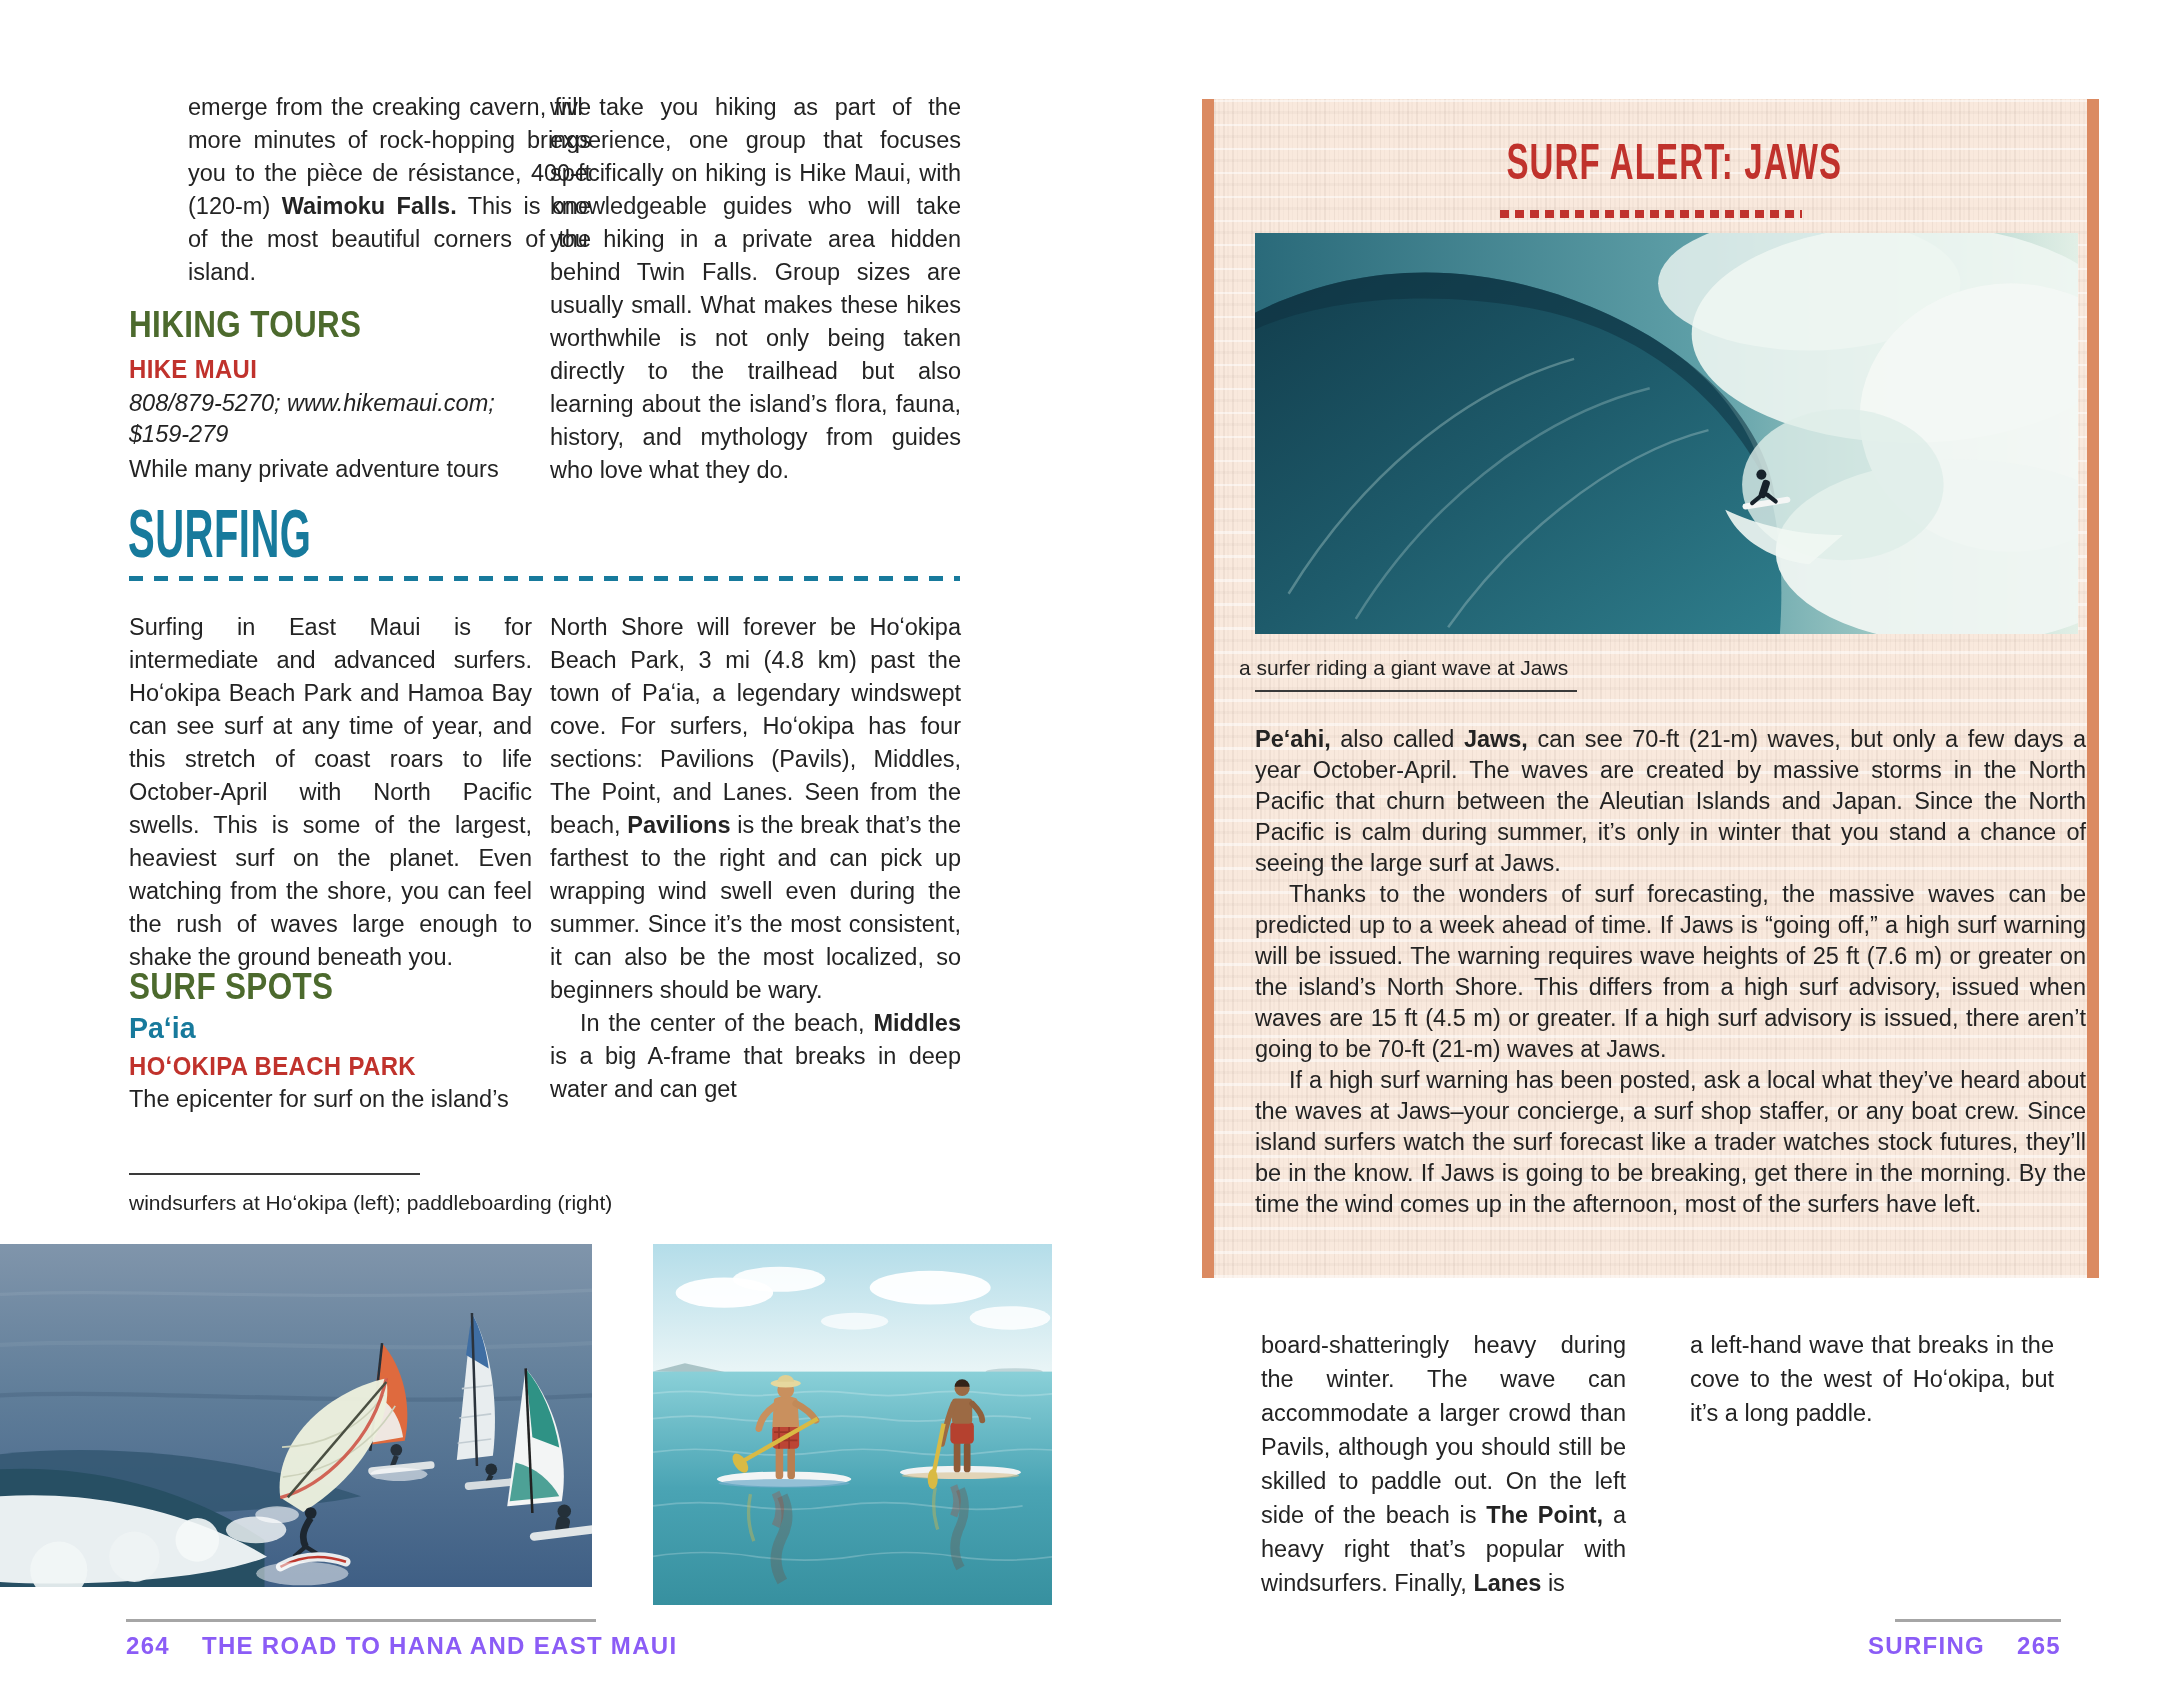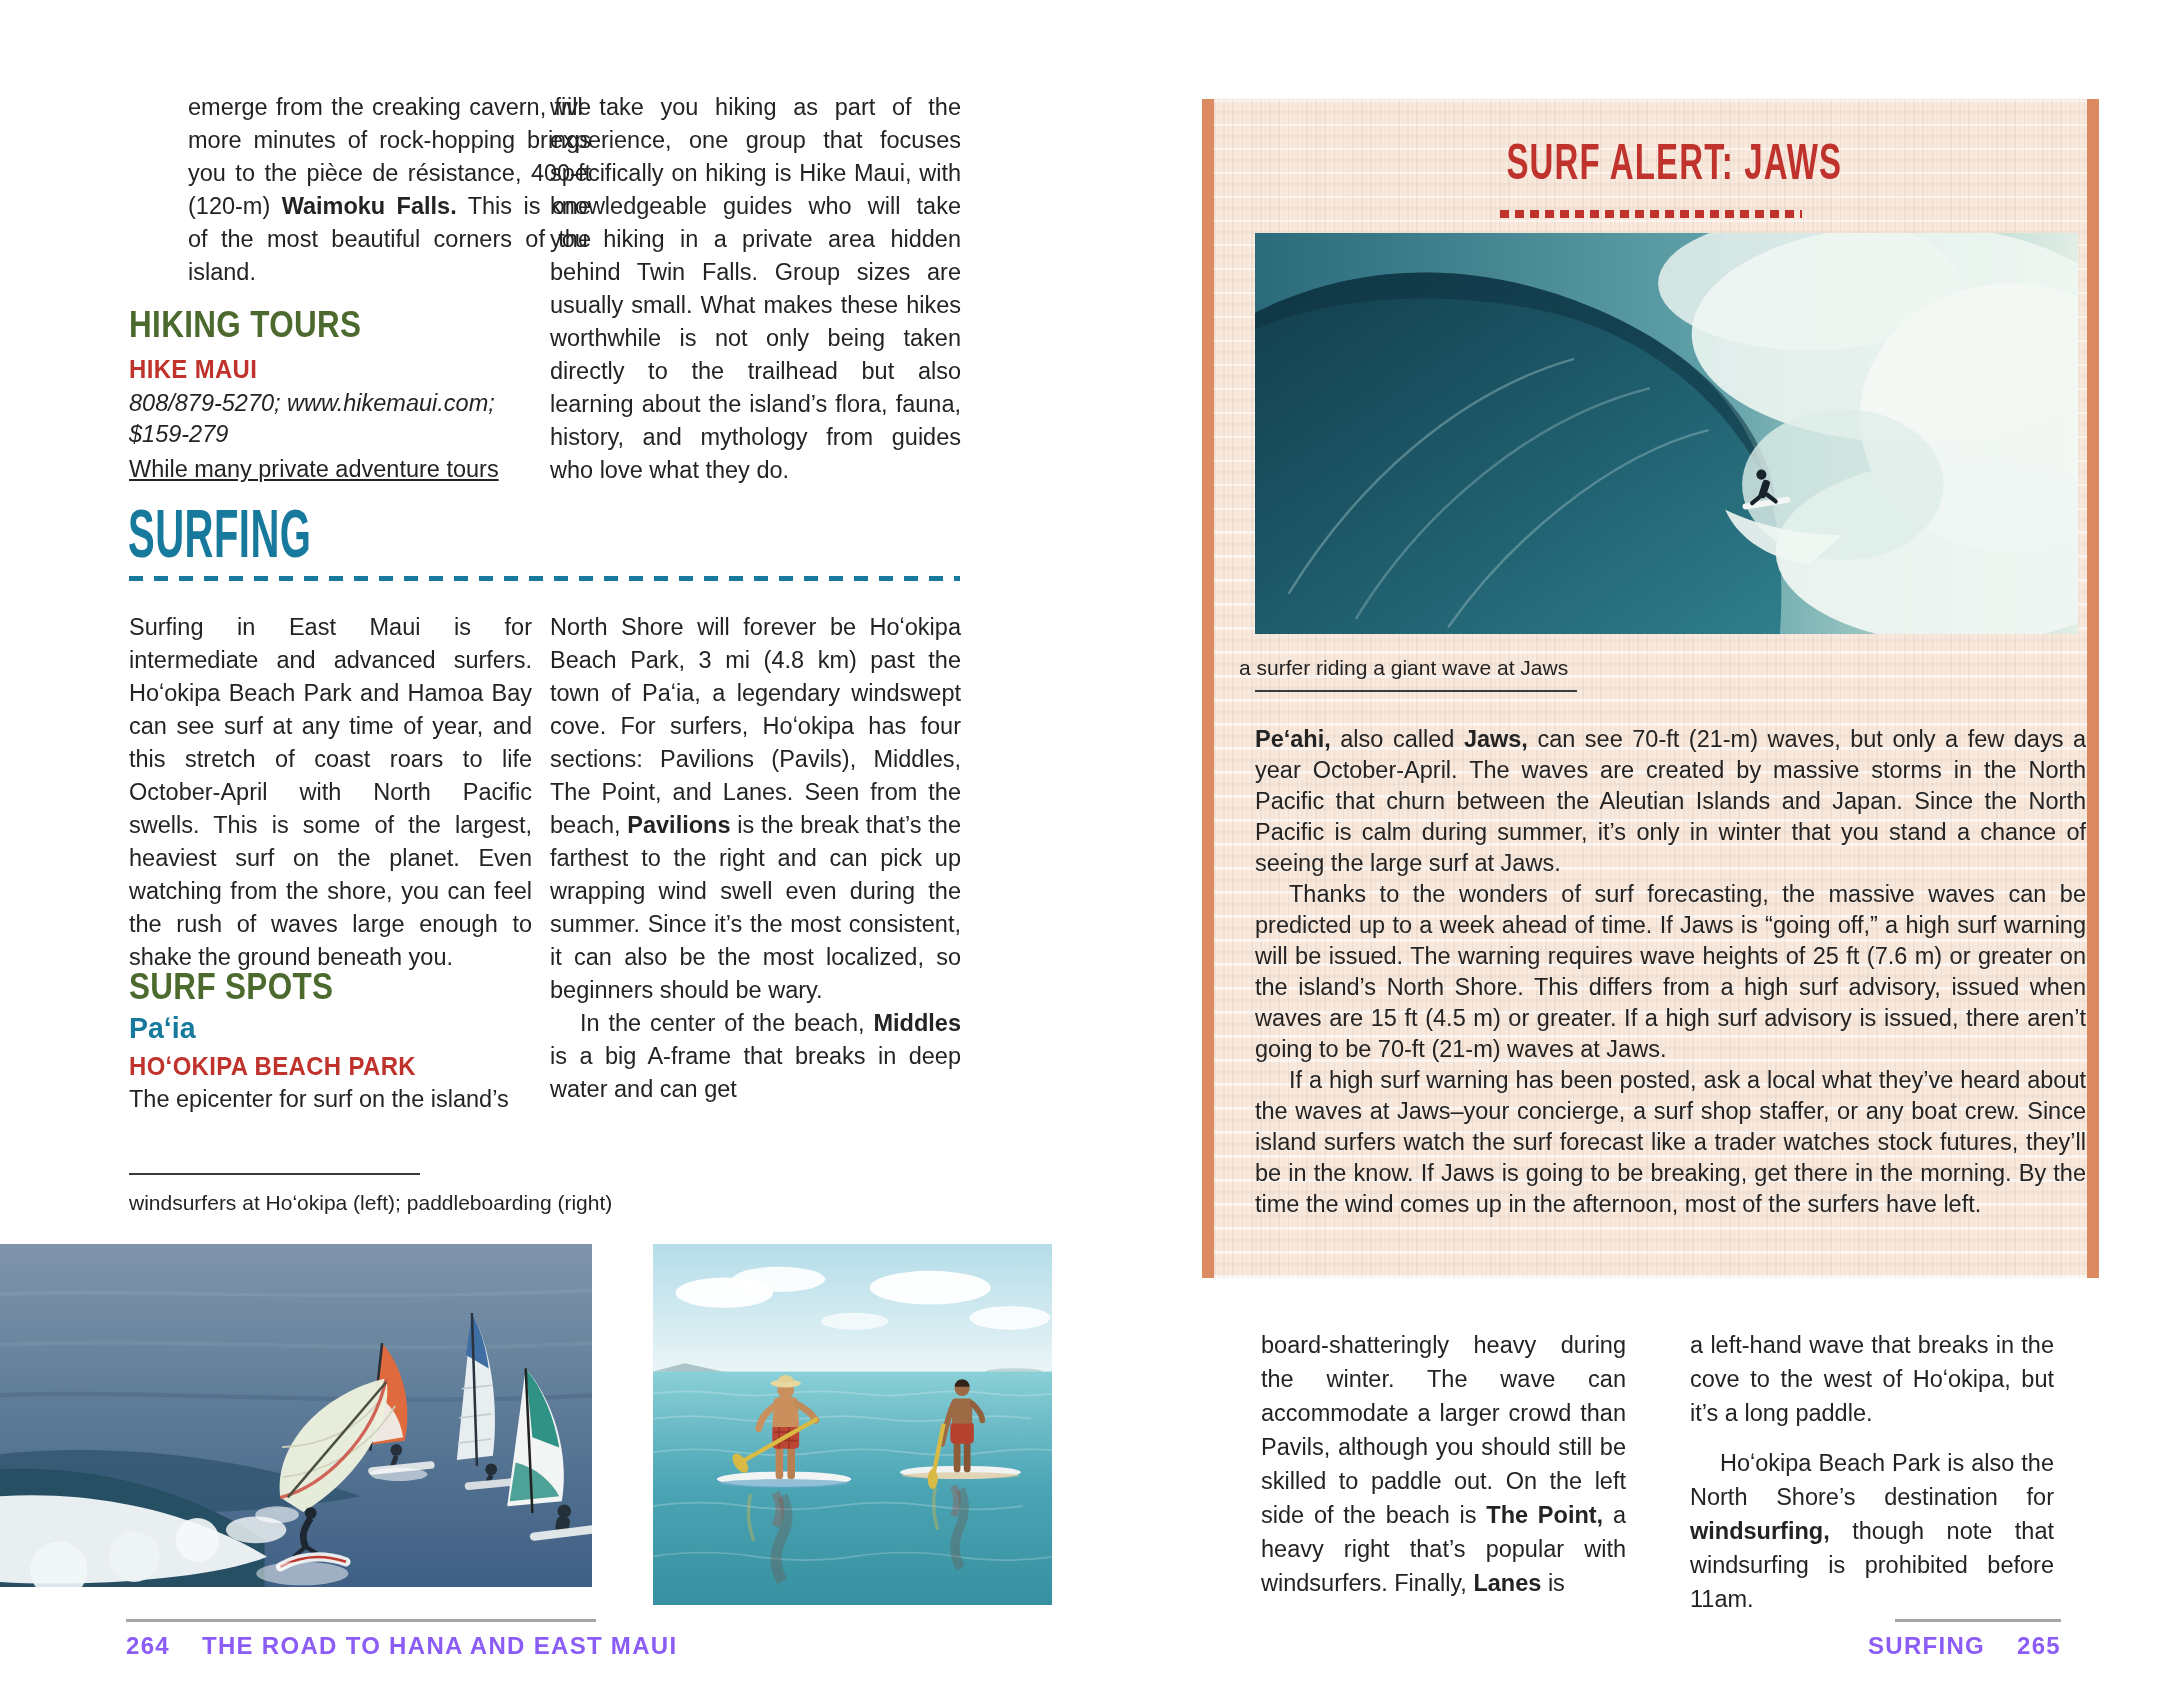--- a/index.html
+++ b/index.html
@@ -59,21 +59,21 @@
   <div class="blk" style="left:129px;top:304px;">
     <span class="cond hiking-h h-green">HIKING TOURS</span>
   </div>
 
   <div class="blk" style="left:129px;top:354px;">
     <span class="cond listing-h h-red">HIKE MAUI</span>
   </div>
 
   <div class="blk listing-details" style="left:129px;top:388px;width:403px;">808/879-5270; www.hikemaui.com; $159-279</div>
 
-  <div class="blk bt" style="left:129px;top:453px;width:403px;text-decoration:underline;">
+  <div class="blk bt" style="left:129px;top:453px;width:403px;">
     <p>While many private adventure tours</p>
   </div>
 
   <div class="blk bt" style="left:550px;top:91px;width:411px;">
     <p>will take you hiking as part of the experience, one group that focuses specifically on hiking is Hike Maui, with knowledgeable guides who will take you hiking in a private area hidden behind Twin Falls. Group sizes are usually small. What makes these hikes worthwhile is not only being taken directly to the trailhead but also learning about the island’s flora, fauna, history, and mythology from guides who love what they do.</p>
   </div>
 
   <div class="blk" style="left:128px;top:500px;">
     <span class="cond surfing-h h-teal">SURFING</span>
   </div>
@@ -308,21 +308,20 @@
       </div>
     </div>
   </div>
 
   <div class="blk bt-low" style="left:1245px;top:1312px;width:397px;">
     <p><span>board-shatteringly heavy during the winter. The wave can accommodate a larger crowd than Pavils, although you should still be skilled to paddle out. On the left side of the beach is </span><span style="font-weight: 700;">The Point,</span><span> a heavy right that’s popular with windsurfers. Finally, </span><span style="font-weight: 700;">Lanes</span><span> is</span></p>
   </div>
 
   <div class="blk bt-low" style="left:1674px;top:1312px;width:396px;">
     <p>a left-hand wave that breaks in the cove to the west of Hoʻokipa, but it’s a long paddle.</p>
-    <p class="ind"><span>Hoʻokipa Beach Park is also the North Shore’s destination for </span><span style="font-weight: 700;">windsurfing,</span><span> though note that windsurfing is prohibited before 11am.</span></p>
   </div>
 
   <div class="blk footer-rule" style="left:1895px;top:1619px;width:166px;"></div>
   <div class="blk footer" style="right:122px;top:1632px;text-align:right;">
     <span>SURFING</span><span class="num-gap"></span><span>265</span>
   </div>
 
 </div>
 
 

